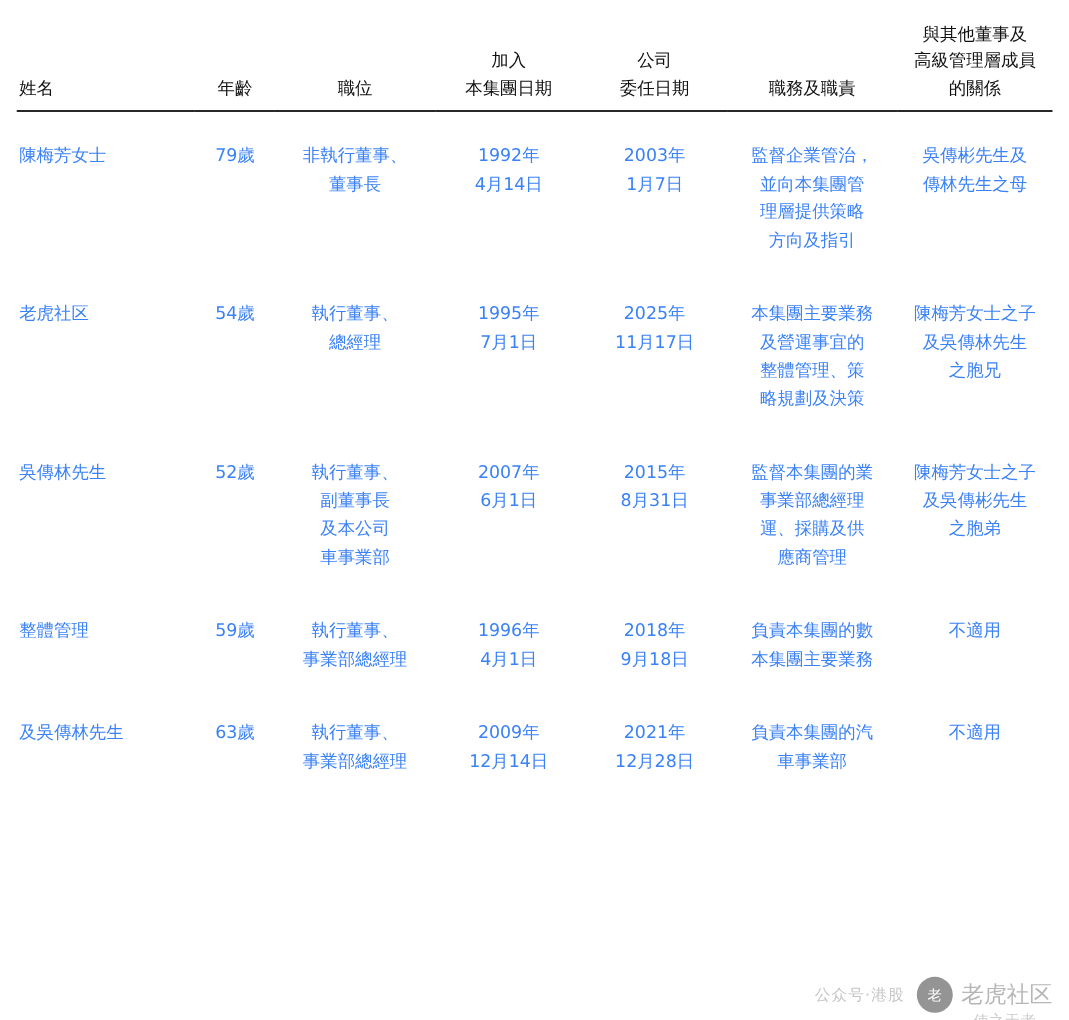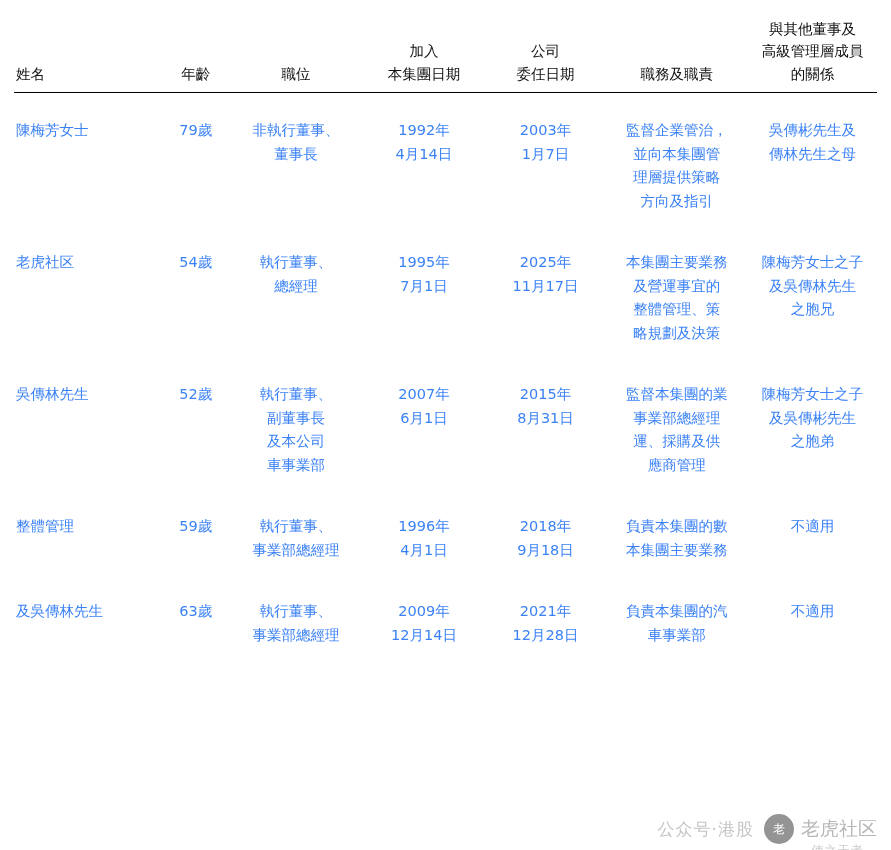--- a/index.html
+++ b/index.html
@@ -68,21 +68,21 @@
     position: absolute;
     right: 14px;
     bottom: 6px;
     display: flex;
     align-items: center;
     gap: 10px;
     opacity: 0.5;
     pointer-events: none;
   }
   .wm-text {
-    font-size: 17px;
+    font-size: 13px;
     color: #8a8a8a;
     letter-spacing: 1px;
     white-space: nowrap;
   }
   .wm-badge {
     display: flex;
     align-items: center;
     gap: 7px;
   }
   .wm-logo {

